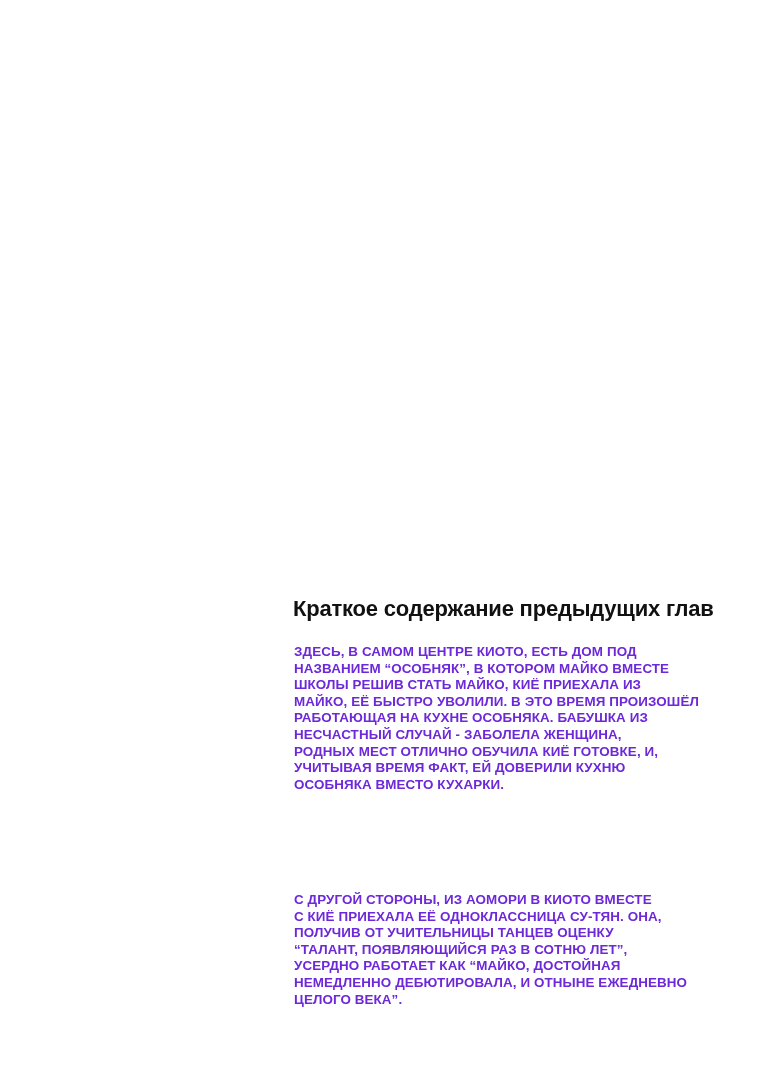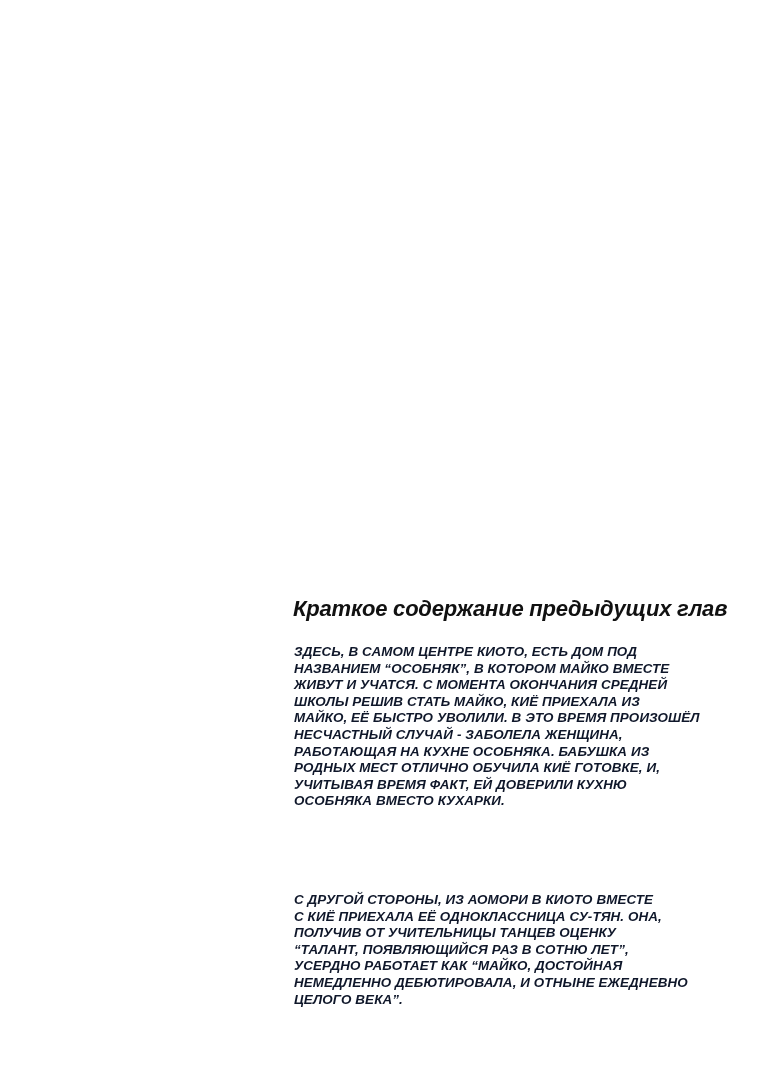--- a/index.html
+++ b/index.html
@@ -8,60 +8,58 @@
     background: #ffffff;
   }
   .page {
     position: relative;
     width: 761px;
     height: 1078px;
     background: #ffffff;
     overflow: hidden;
     font-family: "Liberation Sans", sans-serif;
     color: #0a0a0a;
-    font-style: italic;
   }
   .summary-title {
     position: absolute;
     left: 293px;
     top: 596px;
     font-size: 22px;
     font-weight: bold;
     letter-spacing: -0.2px;
     white-space: nowrap;
     color: #111111;
   }
   .summary-paragraph {
     position: absolute;
     left: 294px;
     width: 440px;
     font-size: 13.4px;
     line-height: 16.6px;
     letter-spacing: 0.1px;
     font-weight: bold;
-    color: #0f172a;
+    color: #6d28d9;
     white-space: nowrap;
   }
   .para-1 { top: 644px; }
   .para-2 { top: 892px; }
 </style>
 </head>
 <body>
 
 <div class="page">
   <div class="summary-title">Краткое содержание предыдущих глав</div>
 
   <div class="summary-paragraph para-1">
       <div>ЗДЕСЬ, В САМОМ ЦЕНТРЕ КИОТО, ЕСТЬ ДОМ ПОД</div>
       <div>НАЗВАНИЕМ “ОСОБНЯК”, В КОТОРОМ МАЙКО ВМЕСТЕ</div>
-      <div>ЖИВУТ И УЧАТСЯ. С МОМЕНТА ОКОНЧАНИЯ СРЕДНЕЙ</div>
       <div>ШКОЛЫ РЕШИВ СТАТЬ МАЙКО, КИЁ ПРИЕХАЛА ИЗ</div>
       <div>МАЙКО, ЕЁ БЫСТРО УВОЛИЛИ. В ЭТО ВРЕМЯ ПРОИЗОШЁЛ</div>
+      <div>РАБОТАЮЩАЯ НА КУХНЕ ОСОБНЯКА. БАБУШКА ИЗ</div>
       <div>НЕСЧАСТНЫЙ СЛУЧАЙ - ЗАБОЛЕЛА ЖЕНЩИНА,</div>
-      <div>РАБОТАЮЩАЯ НА КУХНЕ ОСОБНЯКА. БАБУШКА ИЗ</div>
       <div>РОДНЫХ МЕСТ ОТЛИЧНО ОБУЧИЛА КИЁ ГОТОВКЕ, И,</div>
       <div>УЧИТЫВАЯ ВРЕМЯ ФАКТ, ЕЙ ДОВЕРИЛИ КУХНЮ</div>
       <div>ОСОБНЯКА ВМЕСТО КУХАРКИ.</div>
     </div>
 
   <div class="summary-paragraph para-2">
       <div>С ДРУГОЙ СТОРОНЫ, ИЗ АОМОРИ В КИОТО ВМЕСТЕ</div>
       <div>С КИЁ ПРИЕХАЛА ЕЁ ОДНОКЛАССНИЦА СУ-ТЯН. ОНА,</div>
       <div>ПОЛУЧИВ ОТ УЧИТЕЛЬНИЦЫ ТАНЦЕВ ОЦЕНКУ</div>
       <div>“ТАЛАНТ, ПОЯВЛЯЮЩИЙСЯ РАЗ В СОТНЮ ЛЕТ”,</div>

